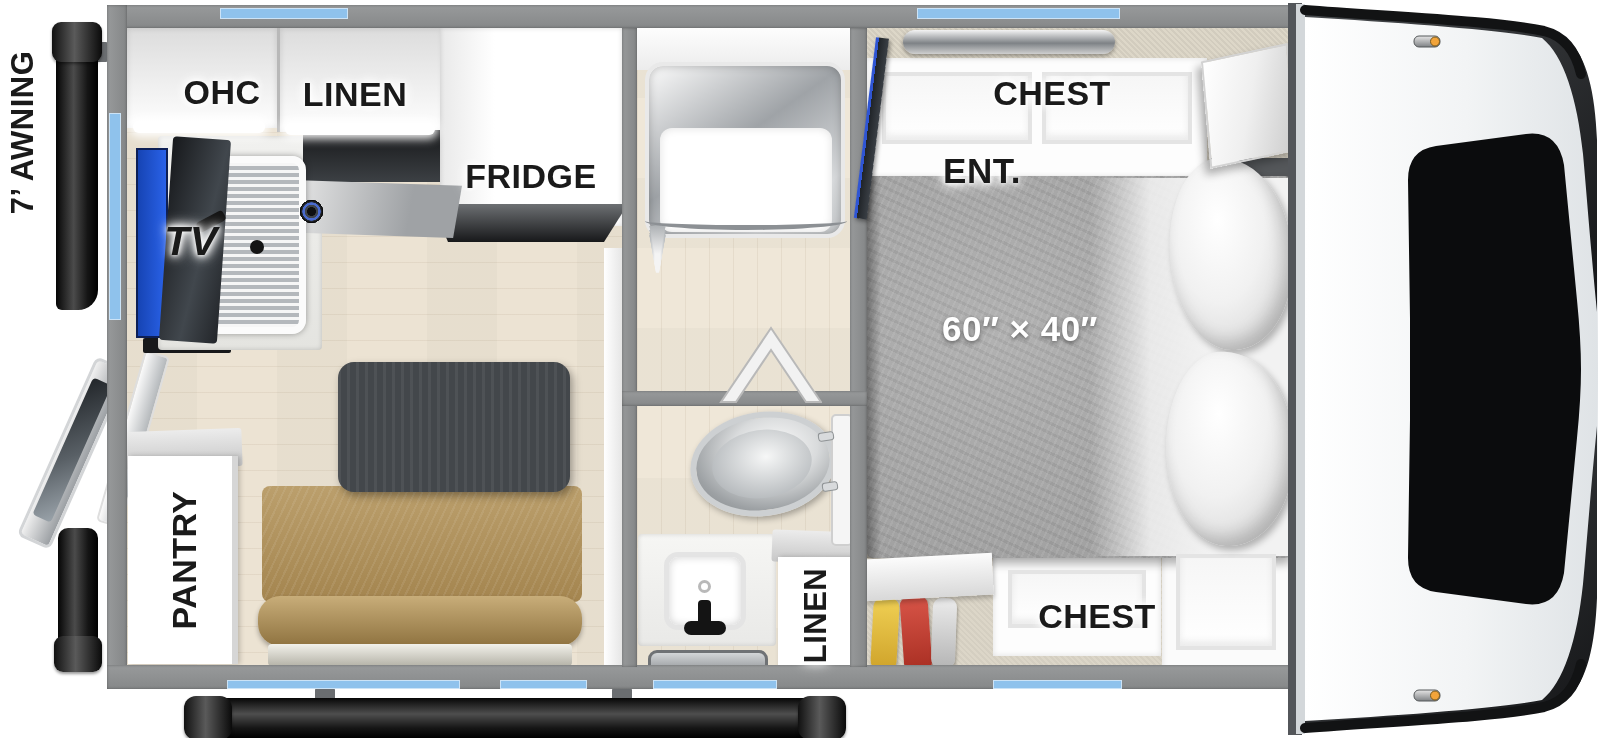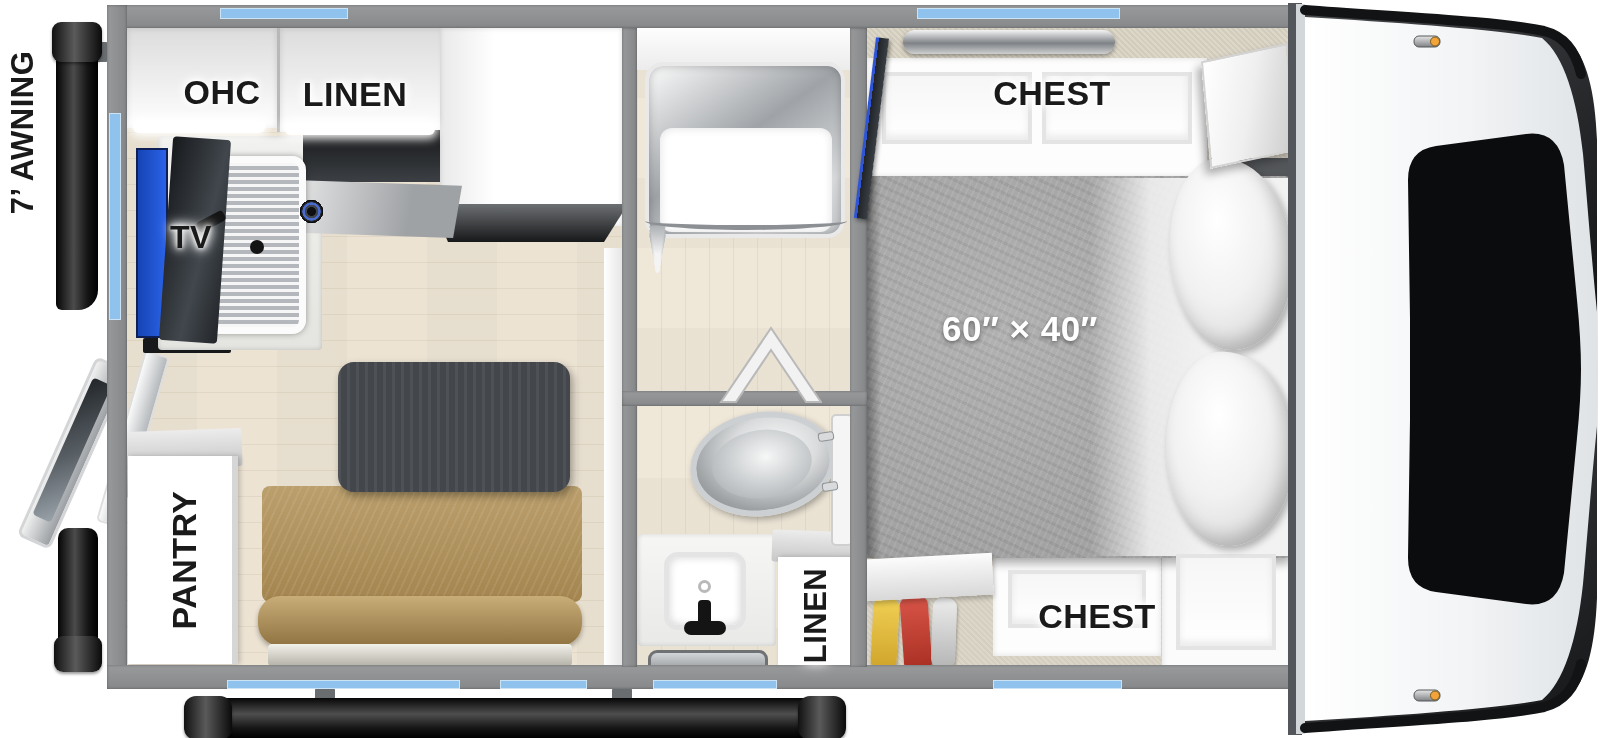--- a/index.html
+++ b/index.html
@@ -252,28 +252,30 @@
   <div class="garment" style="left:932px;top:598px;width:24px;height:70px;transform:rotate(2deg);background:linear-gradient(180deg,#ececec,#b5b5b5);"></div>
   <div class="closet-shelf" style="left:865px;top:556px;width:128px;height:42px;"></div>
 
   <div class="cab-white" style="left:993px;top:556px;width:168px;height:100px;background:#fdfdfd;"></div>
   <div class="panel-inset" style="left:1008px;top:570px;width:138px;height:58px;"></div>
   <div class="cab-white" style="left:1162px;top:538px;width:130px;height:142px;background:#fbfbfb;"></div>
   <div class="panel-inset" style="left:1176px;top:554px;width:100px;height:96px;"></div>
 
   <div class="lbl" style="left:152px;top:75px;width:140px;font-size:34px;">OHC</div>
   <div class="lbl" style="left:272px;top:77px;width:166px;font-size:34px;">LINEN</div>
-  <div class="lbl" style="left:156px;top:221px;width:70px;font-size:32px;">TV</div>
+  <div class="lbl" style="left:441px;top:159px;width:180px;font-size:34px;">FRIDGE</div>
+  <div class="lbl" style="left:156px;top:221px;width:70px;font-size:41px;font-style:italic;">TV</div>
   <div class="vwrap" style="left:128px;top:456px;width:110px;height:208px;">
     <span class="lbl" style="font-size:34px;">PANTRY</span>
   </div>
   <div class="vwrap" style="left:778px;top:552px;width:76px;height:126px;">
     <span class="lbl" style="font-size:31px;">LINEN</span>
   </div>
   <div class="lbl" style="left:952px;top:76px;width:200px;font-size:34px;">CHEST</div>
+  <div class="lbl" style="left:902px;top:153px;width:160px;font-size:35px;">ENT.</div>
   <div class="lbl-white" style="left:910px;top:311px;width:220px;font-size:35px;">60″ × 40″</div>
   <div class="lbl" style="left:1007px;top:599px;width:180px;font-size:34px;">CHEST</div>
 
   <svg style="left:1296px;top:0;width:304px;height:738px;z-index:35;" viewBox="0 0 304 738">
     <defs>
       <linearGradient id="bodyG" x1="0" y1="0" x2="1" y2="0">
         <stop offset="0" stop-color="#ffffff"></stop>
           <stop offset=".55" stop-color="#f2f4f5"></stop>
           <stop offset="1" stop-color="#dfe3e6"></stop>
       </linearGradient>

